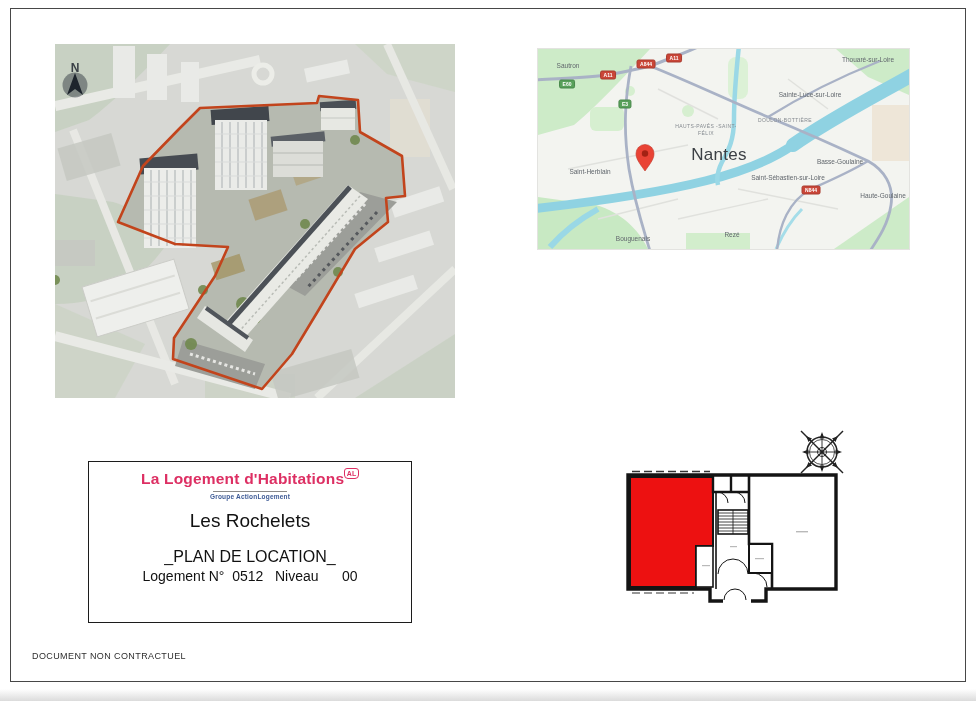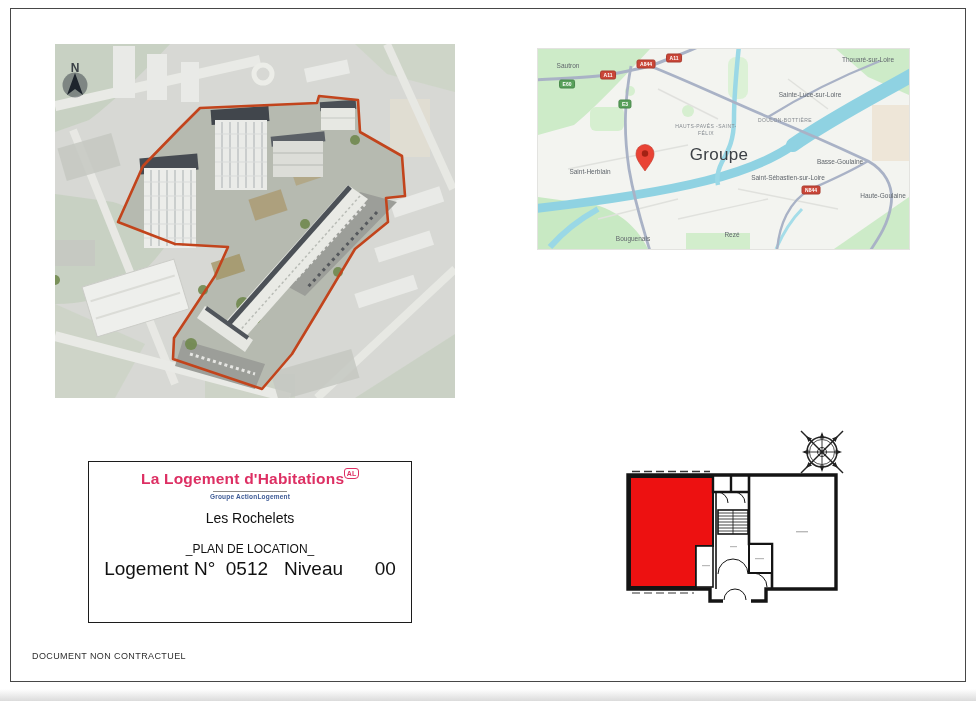--- a/index.html
+++ b/index.html
@@ -27,24 +27,24 @@
   .badge.green{background:#58a05a;border:0.5px solid #47874a;}
 
   
   .info-box{position:absolute;left:88px;top:461px;width:322px;height:160px;border:1.6px solid #1c1c1c;
     text-align:center;color:#111;}
   .org-line{margin-top:8px;font-size:15.5px;font-weight:bold;color:#dd2f63;letter-spacing:.2px;}
   .org-logo{display:inline-block;vertical-align:super;font-size:7px;border:1px solid #dd2f63;color:#dd2f63;
     border-radius:3px 3px 4px 4px;padding:0 1.5px;line-height:1.3;transform:translateY(-2px);}
   .org-rule{width:74px;height:1px;background:#8a8a8a;margin:3px auto 1px auto;}
   .org-group{font-size:6.5px;color:#3d5a96;font-weight:bold;letter-spacing:.2px;}
-  .residence{margin-top:10px;font-size:14px;}
+  .residence{margin-top:10px;font-size:19px;}
   .addr{margin-top:17px;font-size:13.5px;line-height:1.25;}
-  .plan-title{margin-top:16px;font-size:12px;white-space:pre;}
-  .unit-line{margin-top:2px;font-size:19px;white-space:pre;}
+  .plan-title{margin-top:16px;font-size:16px;white-space:pre;}
+  .unit-line{margin-top:2px;font-size:14px;white-space:pre;}
 
   
   .floorplan{position:absolute;left:620px;top:470px;width:236px;height:140px;}
   .compass{position:absolute;left:798px;top:428px;width:48px;height:48px;}
 
   .footer-note{position:absolute;left:32px;top:651px;font-size:9px;color:#2e2e2e;letter-spacing:.4px;}
 </style>
 </head>
 <body>
 
@@ -240,21 +240,21 @@
     <span class="lbl" style="left:52px;top:122px">Saint-Herblain</span>
     <span class="lbl" style="left:95px;top:189px">Bouguenais</span>
     <span class="lbl" style="left:194px;top:185px">Rezé</span>
     <span class="lbl" style="left:330px;top:10px">Thouaré-sur-Loire</span>
     <span class="lbl" style="left:272px;top:45px">Sainte-Luce-sur-Loire</span>
     <span class="lbl" style="left:302px;top:112px">Basse-Goulaine</span>
     <span class="lbl" style="left:250px;top:128px">Saint-Sébastien-sur-Loire</span>
     <span class="lbl" style="left:345px;top:146px">Haute-Goulaine</span>
     <span class="district" style="left:168px;top:81px">HAUTS-PAVÉS -SAINT-FÉLIX</span>
     <span class="district" style="left:247px;top:71px">DOULON-BOTTIÈRE</span>
-    <span class="city" style="left:181px;top:106px">Groupe</span>
+    <span class="city" style="left:181px;top:106px">Nantes</span>
     <span class="badge red" style="left:70px;top:26px">A11</span>
     <span class="badge red" style="left:108px;top:15px">A844</span>
     <span class="badge red" style="left:136px;top:9px">A11</span>
     <span class="badge green" style="left:29px;top:35px">E60</span>
     <span class="badge green" style="left:87px;top:55px">E3</span>
     <span class="badge red" style="left:273px;top:141px">N844</span>
   </div>
 
   <div class="info-box">
     <div class="org-line"><span>La Logement d'Habitations</span><span class="org-logo">AL</span></div>

